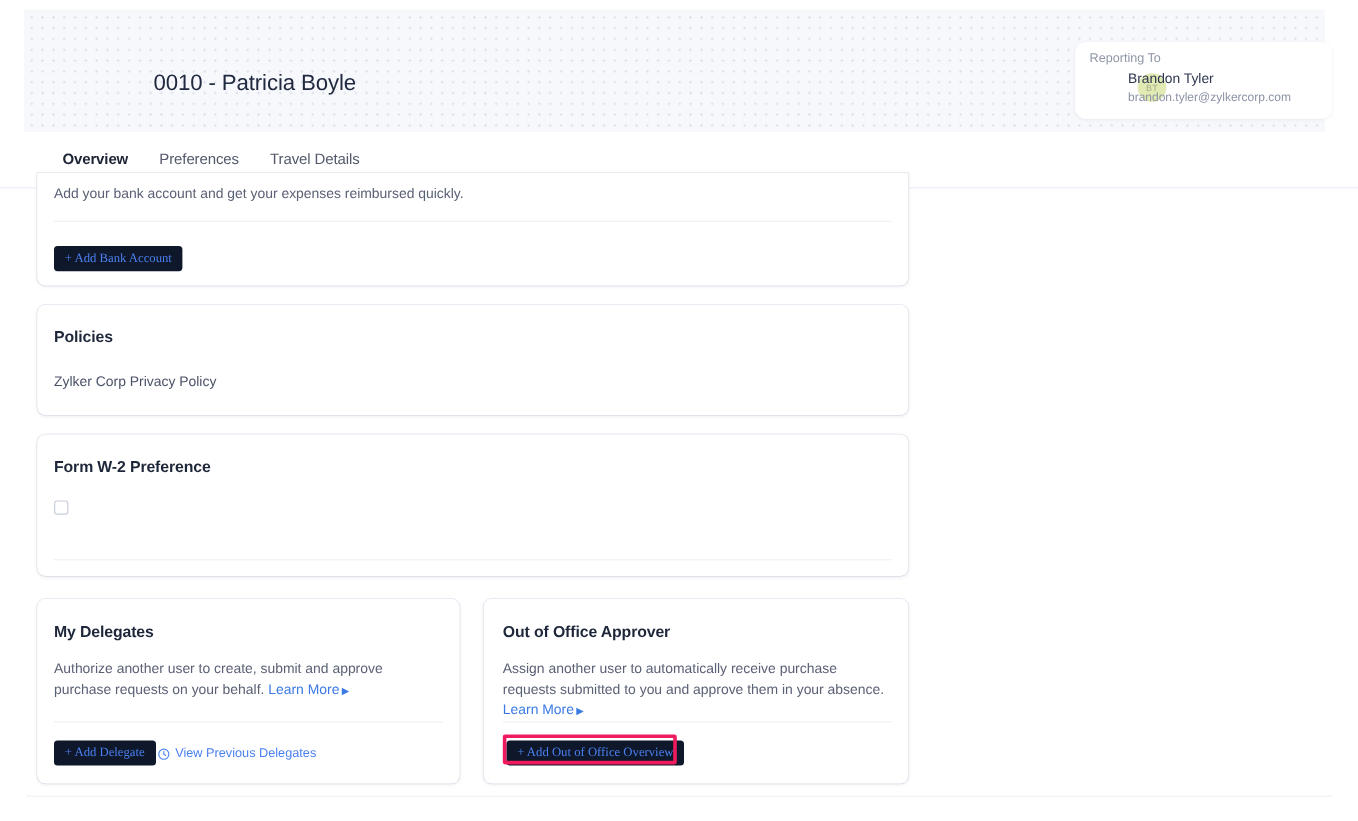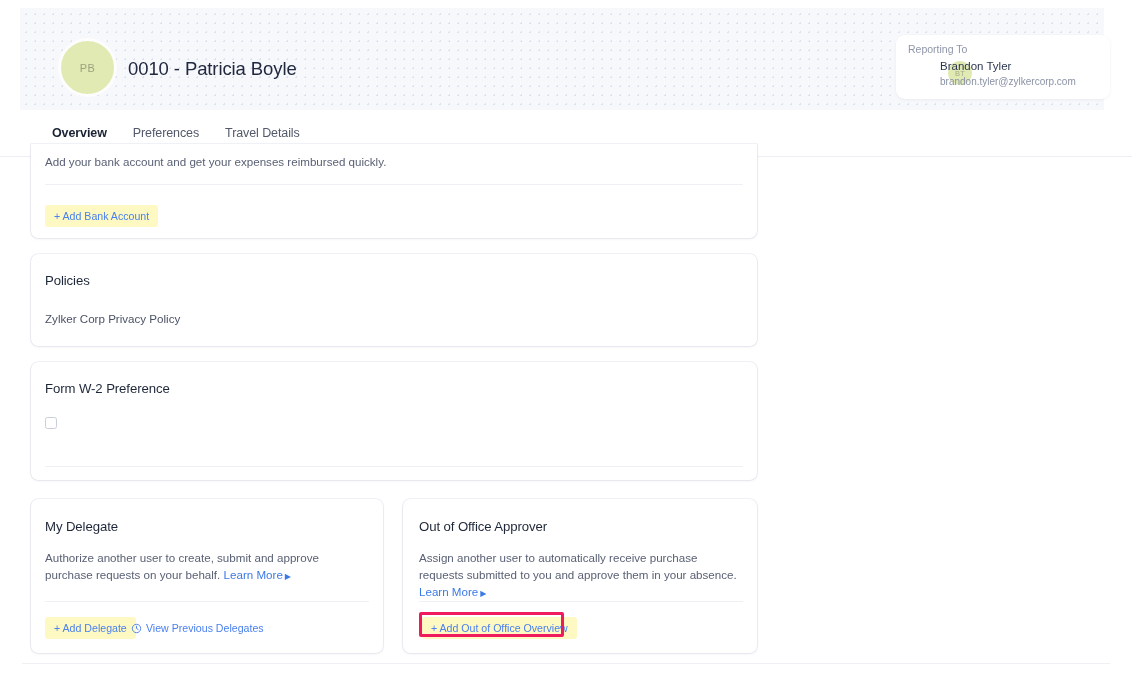--- a/index.html
+++ b/index.html
@@ -72,32 +72,32 @@
     position: absolute; background: #fff; border-radius: 7px;
     box-shadow: 0 1px 3px rgba(45,55,90,.08), 0 0 0 .6px rgba(225,228,238,.9);
   }
   .card-bank   { left: 31px; top: 144px;  width: 726px; height: 94px;  border-radius: 0 0 7px 7px; }
   .card-policy { left: 31px; top: 254px;  width: 726px; height: 92px; }
   .card-w2     { left: 31px; top: 362px;  width: 726px; height: 118px; text-align: center; }
   .card-deleg  { left: 31px; top: 499px;  width: 352px; height: 154px; }
   .card-ooo    { left: 403px; top: 499px; width: 354px; height: 154px; }
 
   .card-h {
-    position: absolute; font-size: 13.2px; font-weight: normal; color: #1e2739;
+    position: absolute; font-size: 13.2px; font-weight: bold; color: #1e2739;
     letter-spacing: -.1px;
   }
   .body-text { position: absolute; font-size: 11.6px; color: #5a6175; line-height: 17px; }
   .muted-sm  { position: absolute; font-size: 10.6px; color: #8b92a5; line-height: 16px; }
   .hr { position: absolute; height: 1px; background: #eef0f5; }
 
   .btn-soft {
     position: absolute; display: inline-flex; align-items: center;
-    background: #fef9c3; color: #4a80f0; font-size: 10.6px;
+    background: #0f172a; color: #4a80f0; font-size: 10.6px;
     padding: 5px 9px; border-radius: 3px; border: none; cursor: pointer;
-    white-space: nowrap; font-family: Liberation Sans, sans-serif;
+    white-space: nowrap; font-family: Liberation Serif, serif;
   }
   .link-blue {
     color: #3b7ae4; font-size: 11.6px; cursor: pointer; white-space: nowrap;
   }
   .link-icon-btn {
     position: absolute; display: inline-flex; align-items: center; gap: 4px;
     color: #4a80f0; font-size: 10.6px; cursor: pointer; background: none; border: none;
     font-family: inherit; padding: 0;
   }
   .arrow-tri { font-size: 8px; line-height: 1; position: relative; top: -.5px; margin-left: 2px; }
@@ -119,23 +119,20 @@
     background: #eef0f4;
   }
   .clock { flex: 0 0 auto; }
 </style>
 </head>
 <body>
 
 <div class="page">
 
   <div class="header-band">
-    <div class="avatar-lg">
-      <span>PB</span>
-    </div>
     <div class="emp-title">0010 - Patricia Boyle</div>
 
     <div class="reporting-card">
       <div class="reporting-label">Reporting To</div>
       <div class="avatar-sm">
         <span>BT</span>
       </div>
       <div class="rep-name">Brandon Tyler</div>
       <div class="rep-mail">brandon.tyler@zylkercorp.com</div>
     </div>
@@ -159,21 +156,21 @@
     <div class="policy-link" style="left:14px; top:58px;">Zylker Corp Privacy Policy</div>
   </div>
 
   <div class="card card-w2">
     <div class="card-h" style="left:14px; top:19px;">Form W-2 Preference</div>
     <div class="cbox" style="left:14px; top:55px;"></div>
     <div class="hr" style="left:14px; top:104px; width:698px;"></div>
   </div>
 
   <div class="card card-deleg">
-    <div class="card-h" style="left:14px; top:20px;">My Delegate</div>
+    <div class="card-h" style="left:14px; top:20px;">My Delegates</div>
     <div class="body-text" style="left:14px; top:50px; width:322px;">
       <span>Authorize another user to create, submit and approve purchase requests on your behalf.</span>
       <span class="link-blue"><span>Learn More</span><span class="arrow-tri">▶</span></span>
     </div>
     <div class="hr" style="left:14px; top:102px; width:324px;"></div>
     <button class="btn-soft" style="left:14px; top:118px;">+ Add Delegate</button>
     <button class="link-icon-btn" style="left:100px; top:123px;">
       <svg class="clock" width="11" height="11" viewBox="0 0 12 12">
         <circle cx="6" cy="6" r="4.6" fill="none" stroke="#4a80f0" stroke-width="1"></circle>
         <path d="M6 3.4V6l1.8 1.1" fill="none" stroke="#4a80f0" stroke-width="1" stroke-linecap="round"></path>

